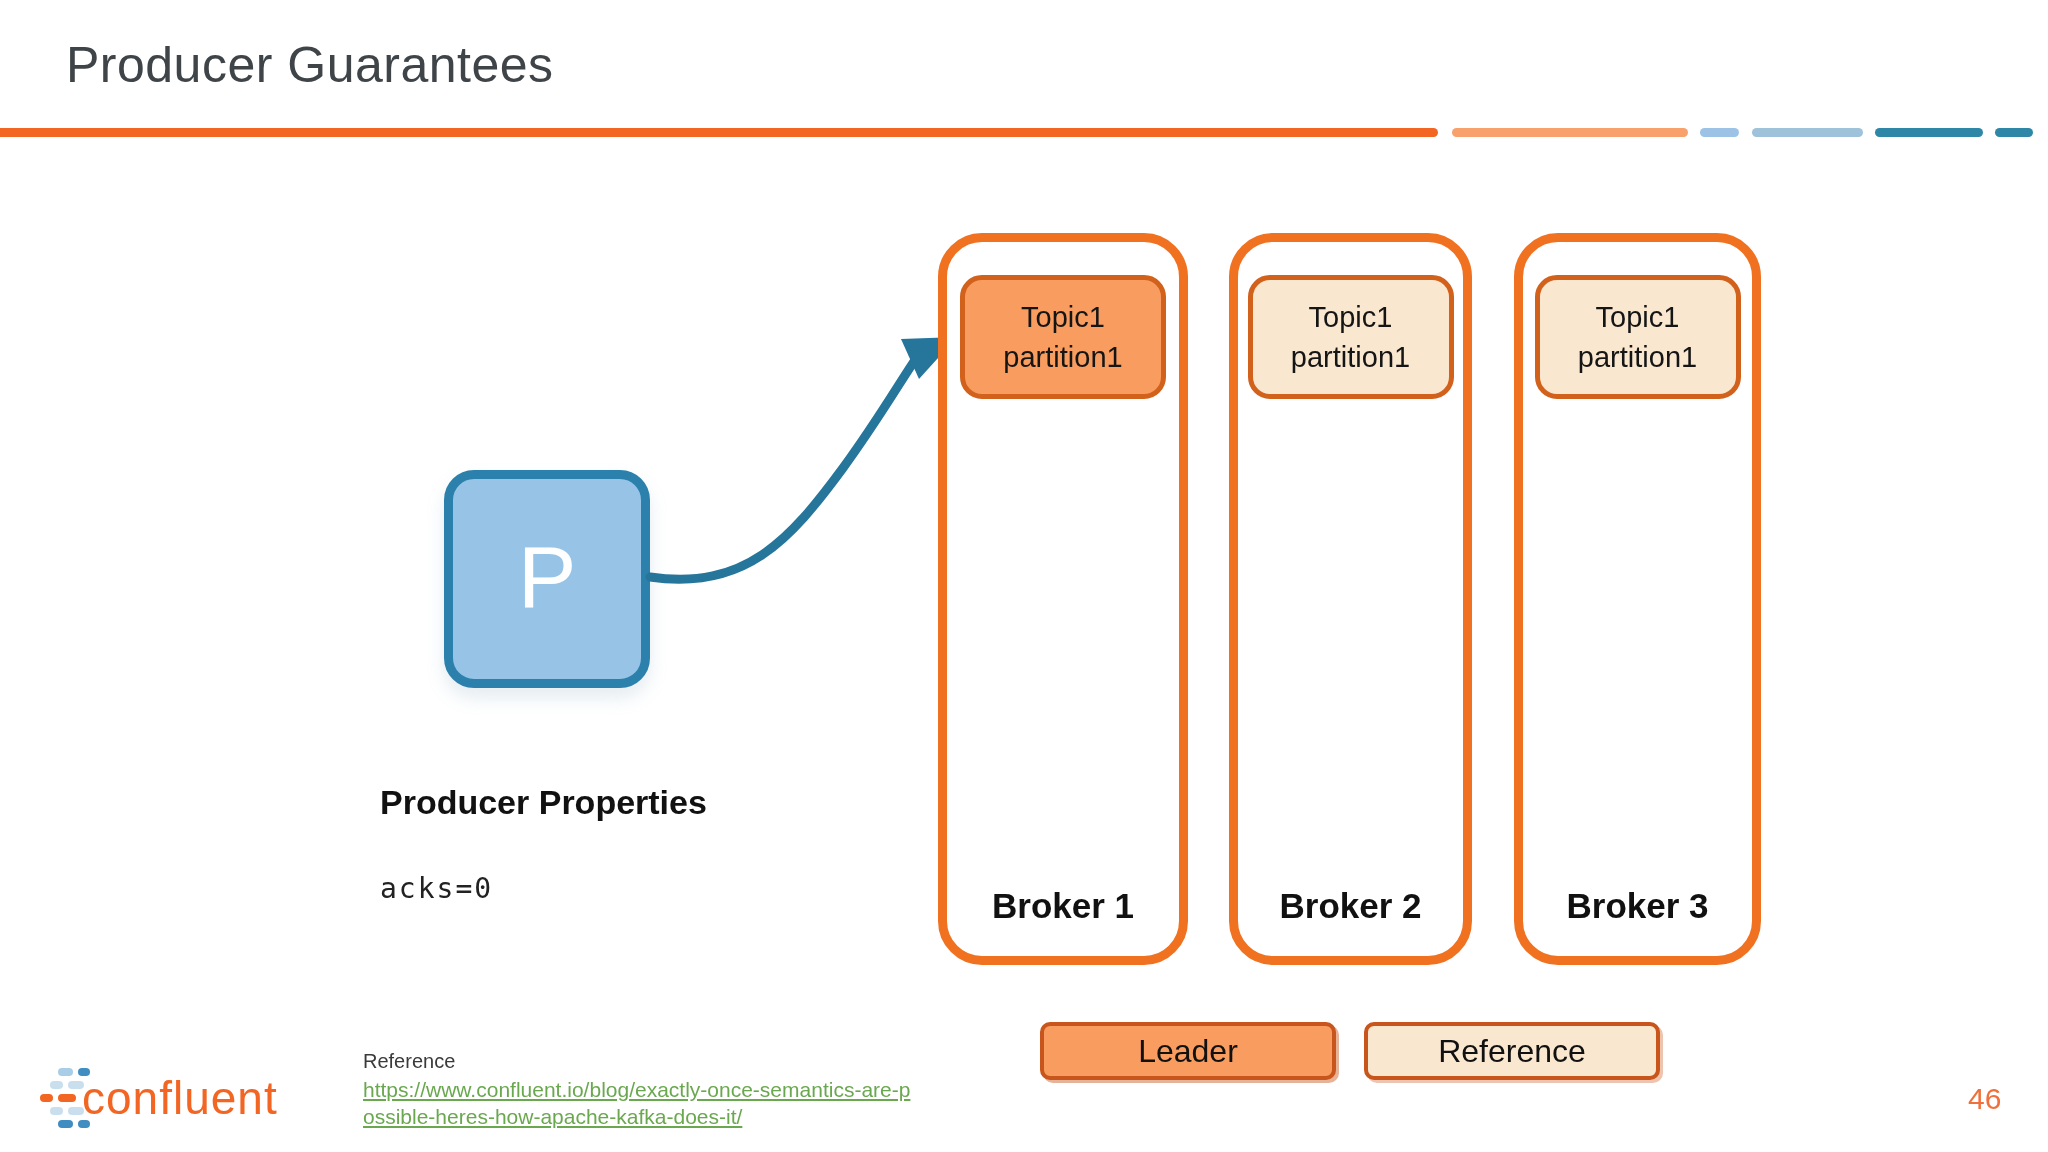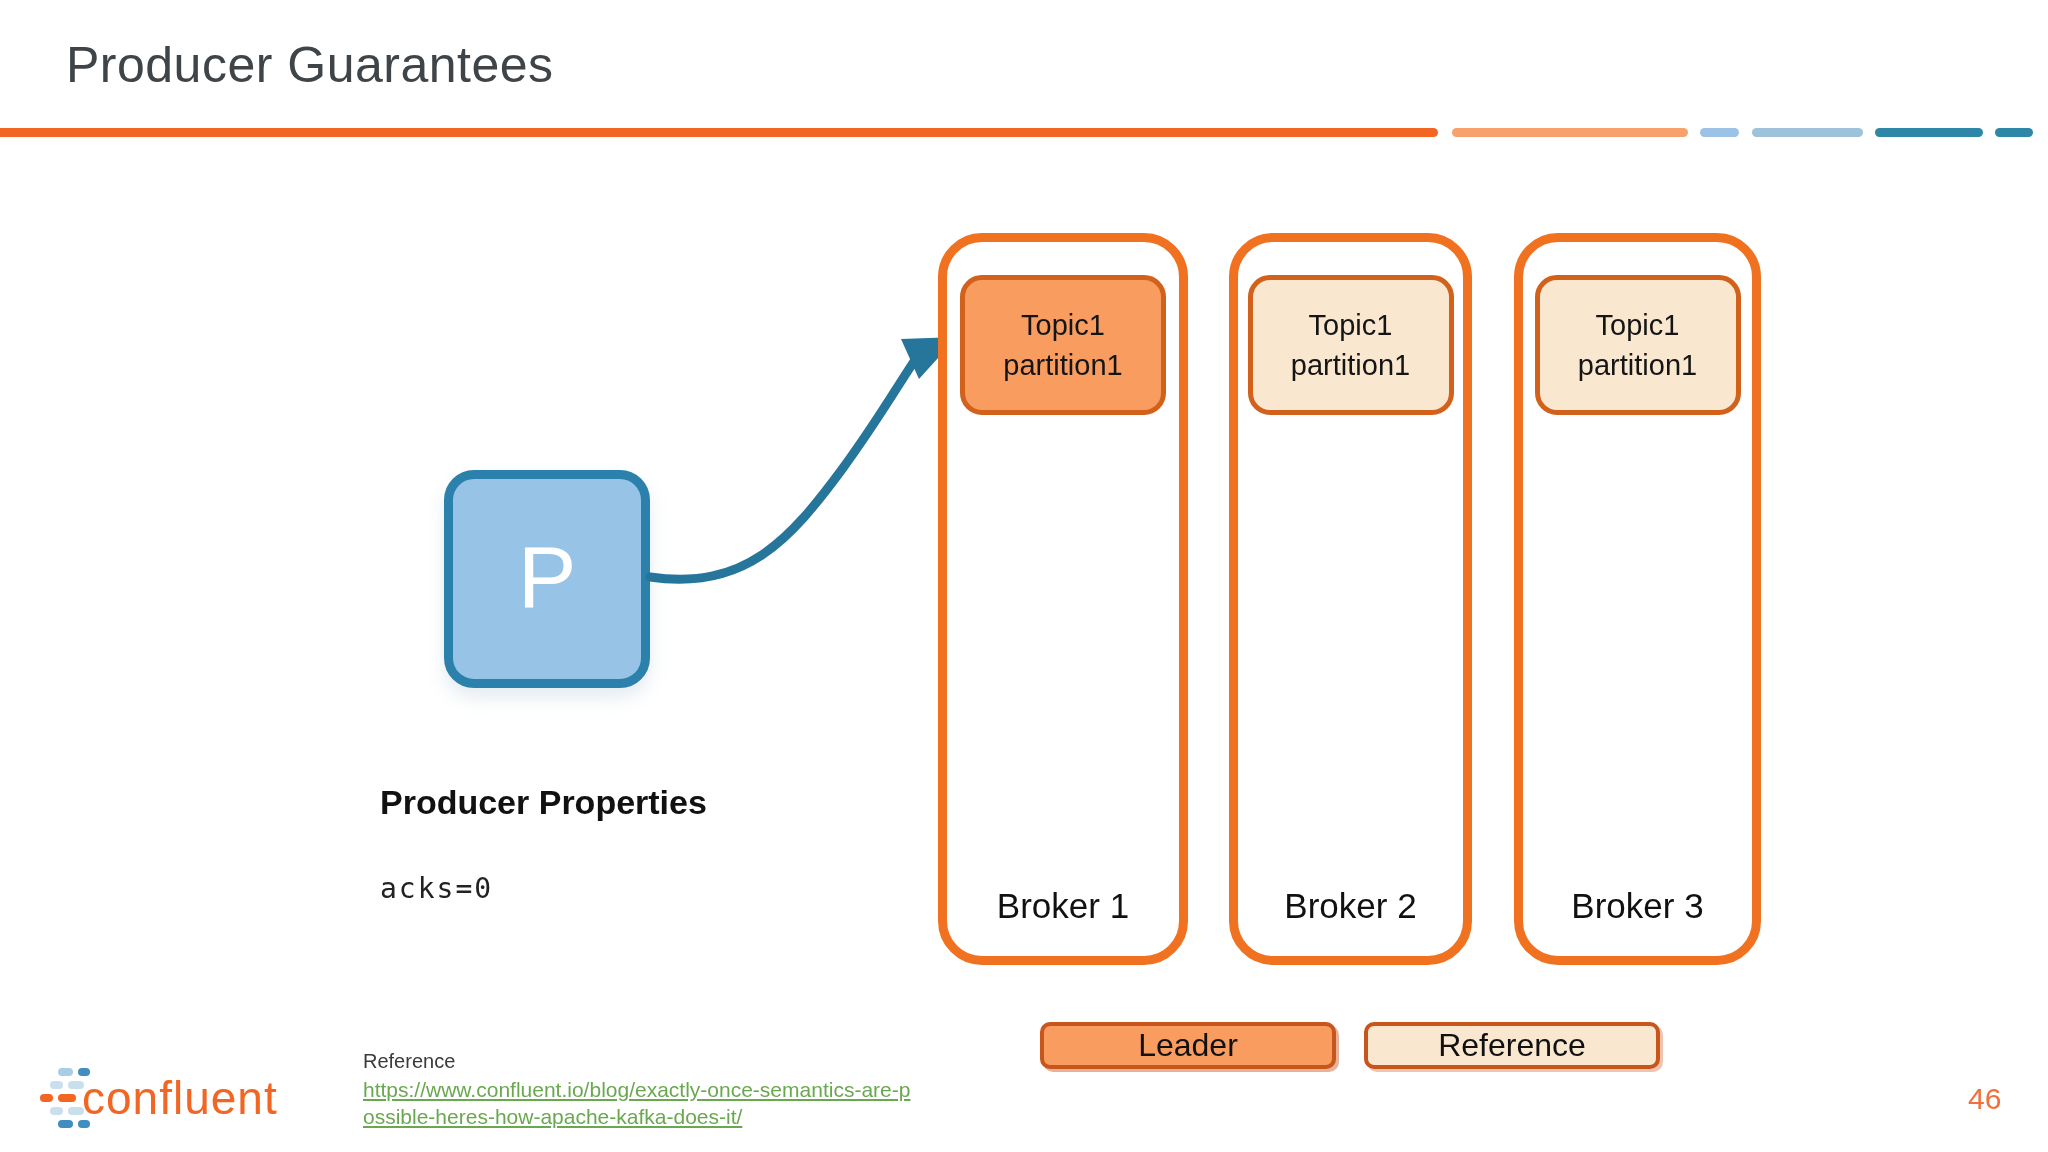--- a/index.html
+++ b/index.html
@@ -46,43 +46,43 @@
   .broker{
     top:233px;height:732px;border-radius:44px;
     border:9px solid var(--broker-border,#f07120);
     box-sizing:border-box;background:#ffffff;
   }
   .broker-1{left:938px;width:250px;}
   .broker-2{left:1229px;width:243px;}
   .broker-3{left:1514px;width:247px;}
   .partition{
     position:absolute;top:33px;left:50%;transform:translateX(-50%);
-    width:206px;height:140px;border-radius:22px;
+    width:206px;height:124px;border-radius:22px;
     border:5px solid var(--partition-border,#d2611c);
     box-sizing:border-box;display:flex;align-items:center;justify-content:center;
     text-align:center;font-size:29px;line-height:1.38;color:#151515;
     white-space:pre-line;
   }
   .partition.leader{background:var(--leader-fill,#f89c5f);}
   .partition.follower{background:var(--follower-fill,#fae7cf);}
   .broker-label{
     position:absolute;bottom:30px;left:0;width:100%;text-align:center;
-    font-size:35px;color:#111111;
+    font-size:35px;color:#111111;font-weight:bold;
   }
 
   
   .props-heading{left:380px;top:783px;font-size:34px;color:#111111;font-weight:bold;}
   .props-code{
     left:380px;top:872px;font-size:28px;color:#222222;
     font-family:"DejaVu Sans Mono","Liberation Mono",monospace;letter-spacing:2px;
   }
 
   
   .legend-box{
-    top:1022px;width:296px;height:47px;border-radius:10px;
+    top:1022px;width:296px;height:58px;border-radius:10px;
     border:4px solid var(--legend-border,#c8551b);box-sizing:border-box;
     display:flex;align-items:center;justify-content:center;
     font-size:32px;color:#111111;
   }
   .legend-leader{left:1040px;background:var(--leader-fill,#f89c5f);box-shadow:3px 3px 0 rgba(200,85,27,.45);}
   .legend-follower{left:1364px;background:var(--follower-fill,#fae7cf);box-shadow:3px 3px 0 rgba(200,85,27,.35);}
 
   
   .logo-dash{position:absolute;height:8px;border-radius:4px;}
   .d-blue{background:var(--logo-blue,#3f8dc1);}

